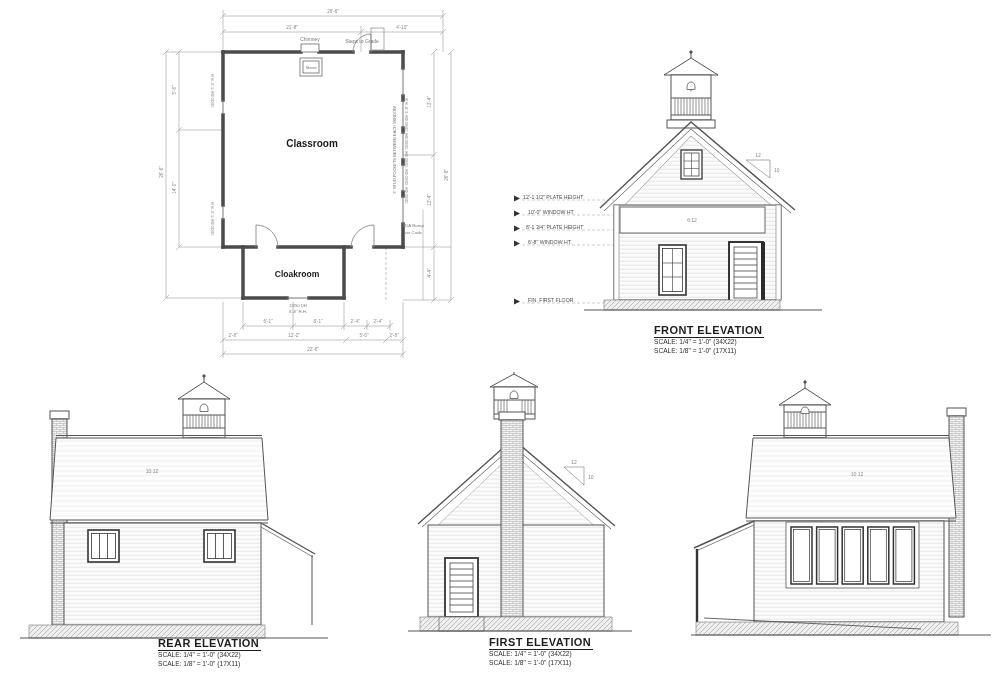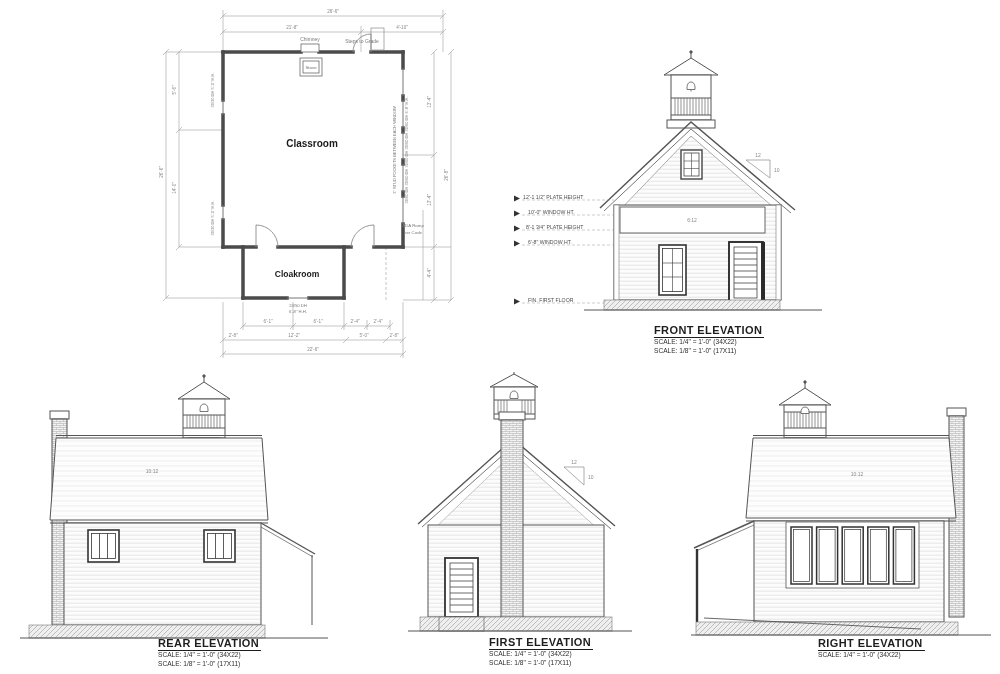--- a/index.html
+++ b/index.html
@@ -451,18 +451,14 @@
   <div class="scale-line">SCALE:  1/4" = 1'-0" (34X22)</div>
   <div class="scale-line">SCALE:  1/8" = 1'-0" (17X11)</div>
 </div>
 
 <div class="title-block" style="left:483px;top:632px">
   <div class="elev-title">FIRST ELEVATION</div>
   <div class="scale-line">SCALE:  1/4" = 1'-0" (34X22)</div>
   <div class="scale-line">SCALE:  1/8" = 1'-0" (17X11)</div>
 </div>
 
-<div class="title-block" style="left:812px;top:633px">
-  <div class="elev-title">RIGHT ELEVATION</div>
-  <div class="scale-line">SCALE:  1/4" = 1'-0" (34X22)</div>
+
 </div>
 
-</div>
-
 </body></html>

